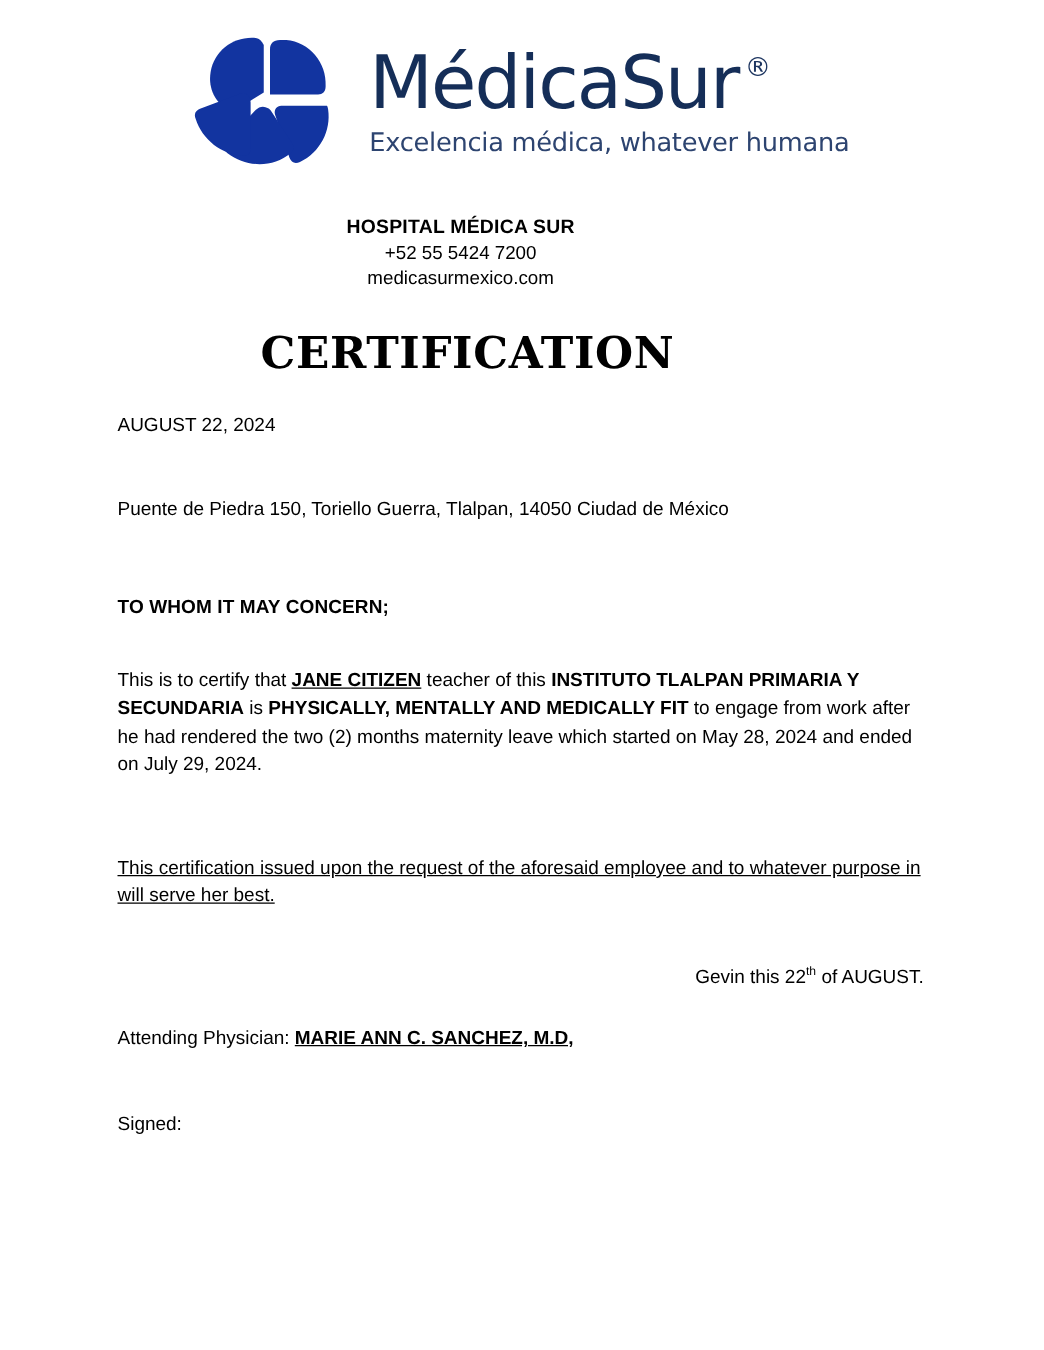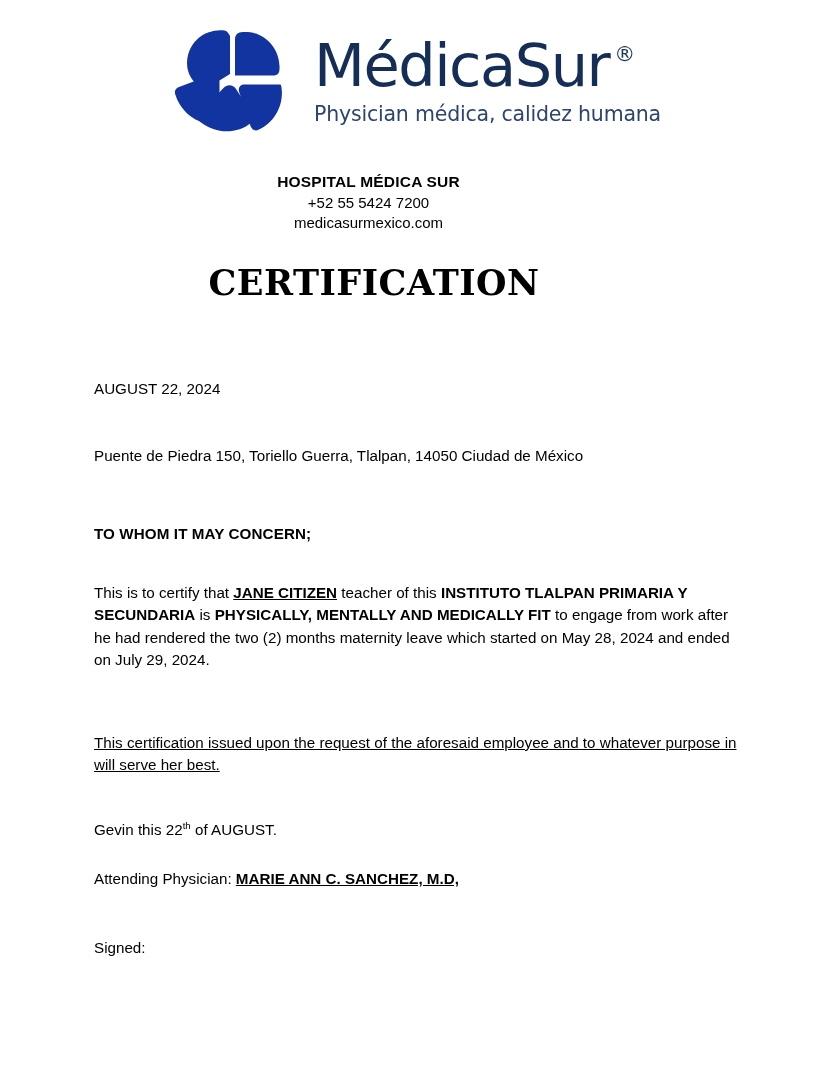--- a/index.html
+++ b/index.html
@@ -113,21 +113,20 @@
     letter-spacing: 0.5px;
     color: #000;
   }
 
   
   .body-area {
     position: absolute;
     left: 94px;
     top: 330px;
     width: 645px;
-    margin-top: 48px;
   }
   .blk {
     font-size: 15.2px;
     line-height: 1.42;
     color: #000;
   }
   .date-line { margin: 0 0 0 0; }
   .addr-line { margin: 45px 0 0 0; }
   .salutation {
     margin: 57px 0 0 0;
@@ -138,21 +137,21 @@
   .para-main {
     margin: 37px 0 0 0;
     line-height: 1.48;
     text-align: left;
   }
   .para-second {
     margin: 60px 0 0 0;
     line-height: 1.45;
     text-decoration: underline;
   }
-  .given-line { margin: 43px 0 0 0; }
+  .given-line { margin: 43px 0 0 0; text-align: right; }
   .signed-line { margin: 47px 0 0 0; }
   .physician-line { margin: 28px 0 0 0; }
 
   b, .b { font-weight: bold; }
   .bu { font-weight: bold; text-decoration: underline; }
   sup.ord {
     font-size: 0.64em;
     vertical-align: super;
     line-height: 0;
   }
@@ -173,21 +172,21 @@
           <path d="M59.5 60.5 C56 58.5 52.5 59 49.5 62 L26 87 C23 90 23.5 94 27 96.5 C42 108 63 108.5 77.5 96.5 C80 94.5 80.5 92 79 89 L62 63 C61.3 61.8 60.5 61 59.5 60.5 Z"></path>
           <path d="M45 53 C44 49.5 41 47.5 37 49 L5 61 C1.5 62.5 0 65 1.5 69 C7 86 22.5 98 40 98.5 C43.5 98.5 45.5 96.5 45.5 93 L45.5 56 C45.4 54.8 45.2 53.8 45 53 Z"></path>
         </g>
       </svg>
 
       <div class="wordmark-block">
         <div class="wordmark">
           <span class="wordmark-text">MédicaSur</span>
           <span class="reg-mark">®</span>
         </div>
-        <div class="tagline">Physician médica, calidez humana</div>
+        <div class="tagline">Excelencia médica, whatever humana</div>
       </div>
 
     </div>
   </div>
 
   <div class="contact">
     <div class="org">HOSPITAL MÉDICA SUR</div>
     <div class="phone">+52 55 5424 7200</div>
     <div class="site">medicasurmexico.com</div>
   </div>

